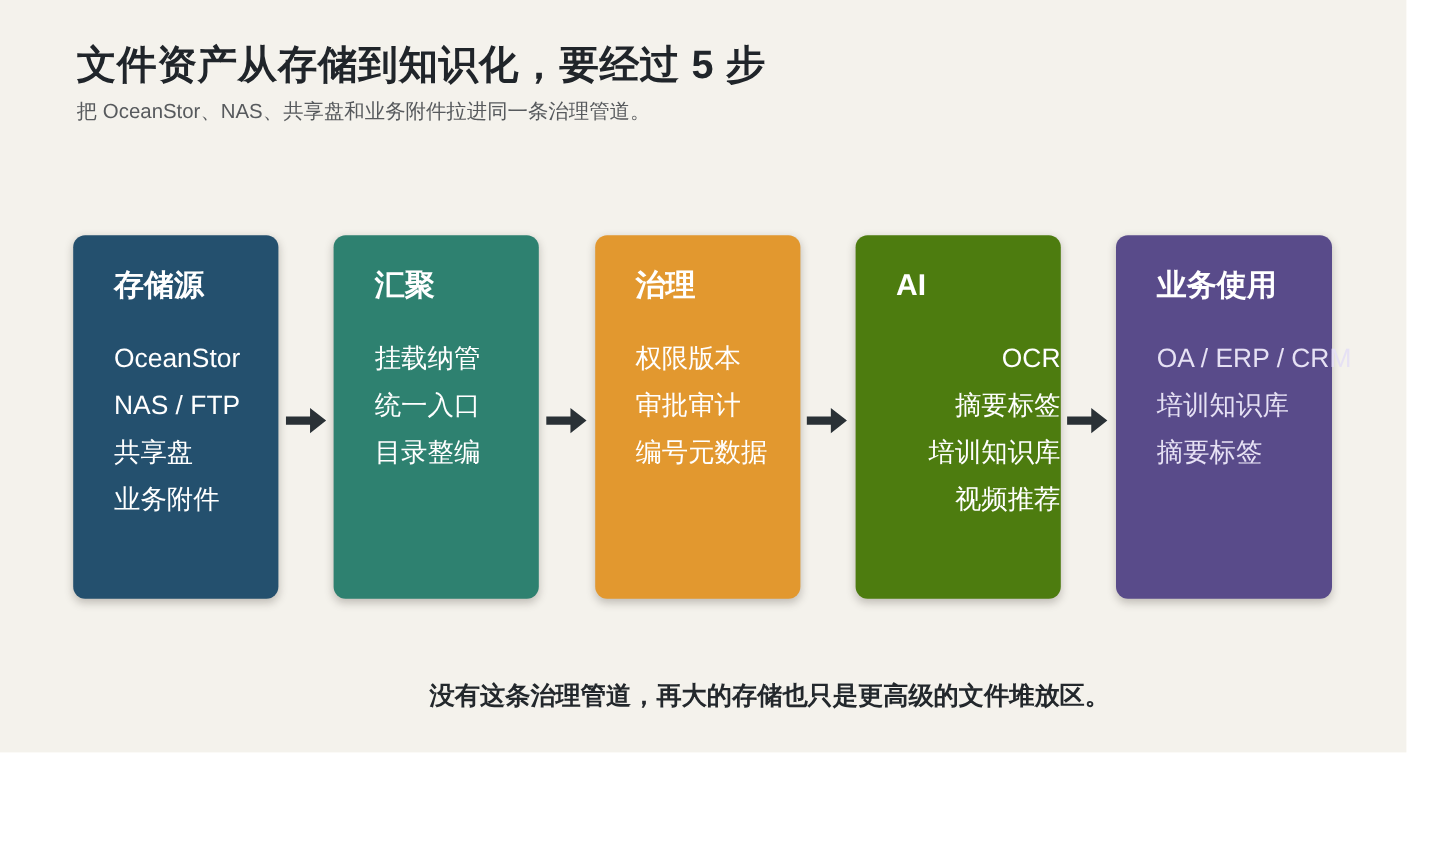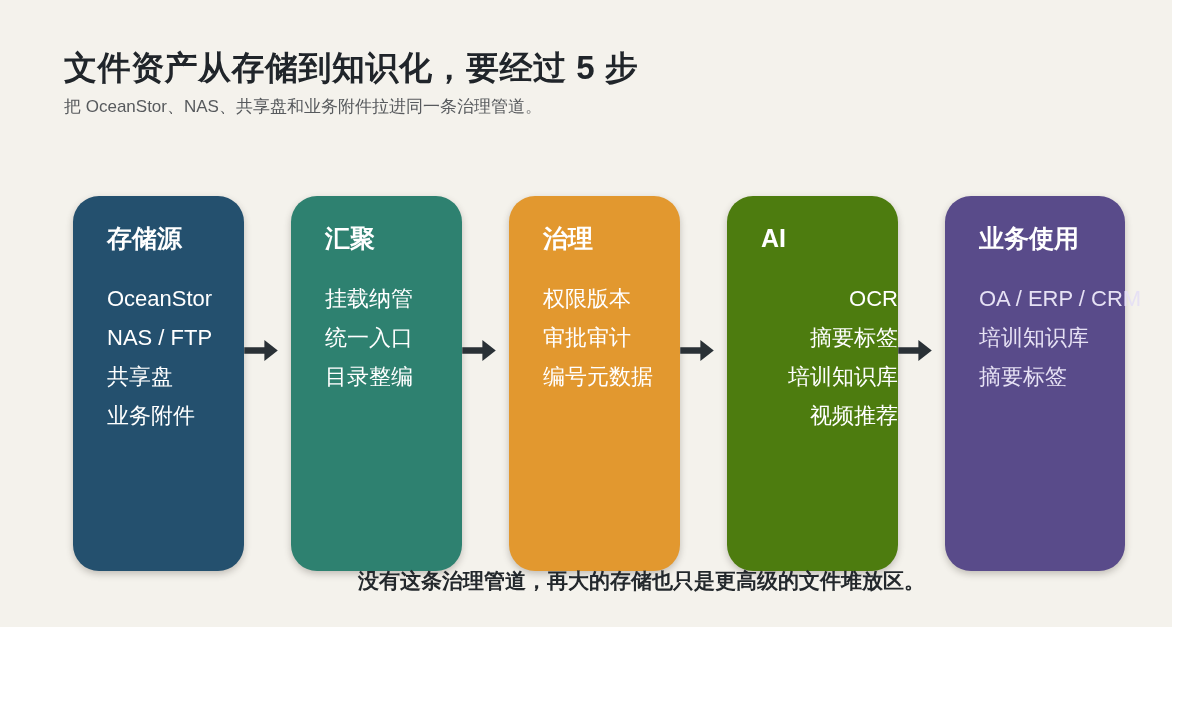--- a/index.html
+++ b/index.html
@@ -16,21 +16,21 @@
     left: 0;
     top: 0;
     width: 1172px;
     height: 627px;
     background: #f4f2ec;
     overflow: hidden;
   }
   .header {
     position: absolute;
     left: 64px;
-    top: 46px;
+    top: 32px;
   }
   .page-title {
     margin: 0;
     font-size: 33px;
     line-height: 44px;
     font-weight: 700;
     color: #20252a;
     letter-spacing: 0.5px;
     white-space: nowrap;
   }
@@ -46,27 +46,26 @@
     position: absolute;
     left: 61px;
     top: 196px;
     width: 1049px;
     height: 309px;
     display: flex;
     align-items: stretch;
   }
   .card {
     width: 171px;
-    height: 375px;
-    border-radius: 26px;
+    height: 303px;
+    border-radius: 10px;
     box-sizing: border-box;
     padding: 27px 0 0 34px;
     box-shadow: 0 3px 7px rgba(60, 55, 45, 0.28);
     flex: none;
-    margin-left: 12px;
   }
   .card.wide { width: 180px; }
   .card-title {
     margin: 0;
     font-size: 25px;
     line-height: 30px;
     font-weight: 700;
     color: #ffffff;
   }
   .card-items {

